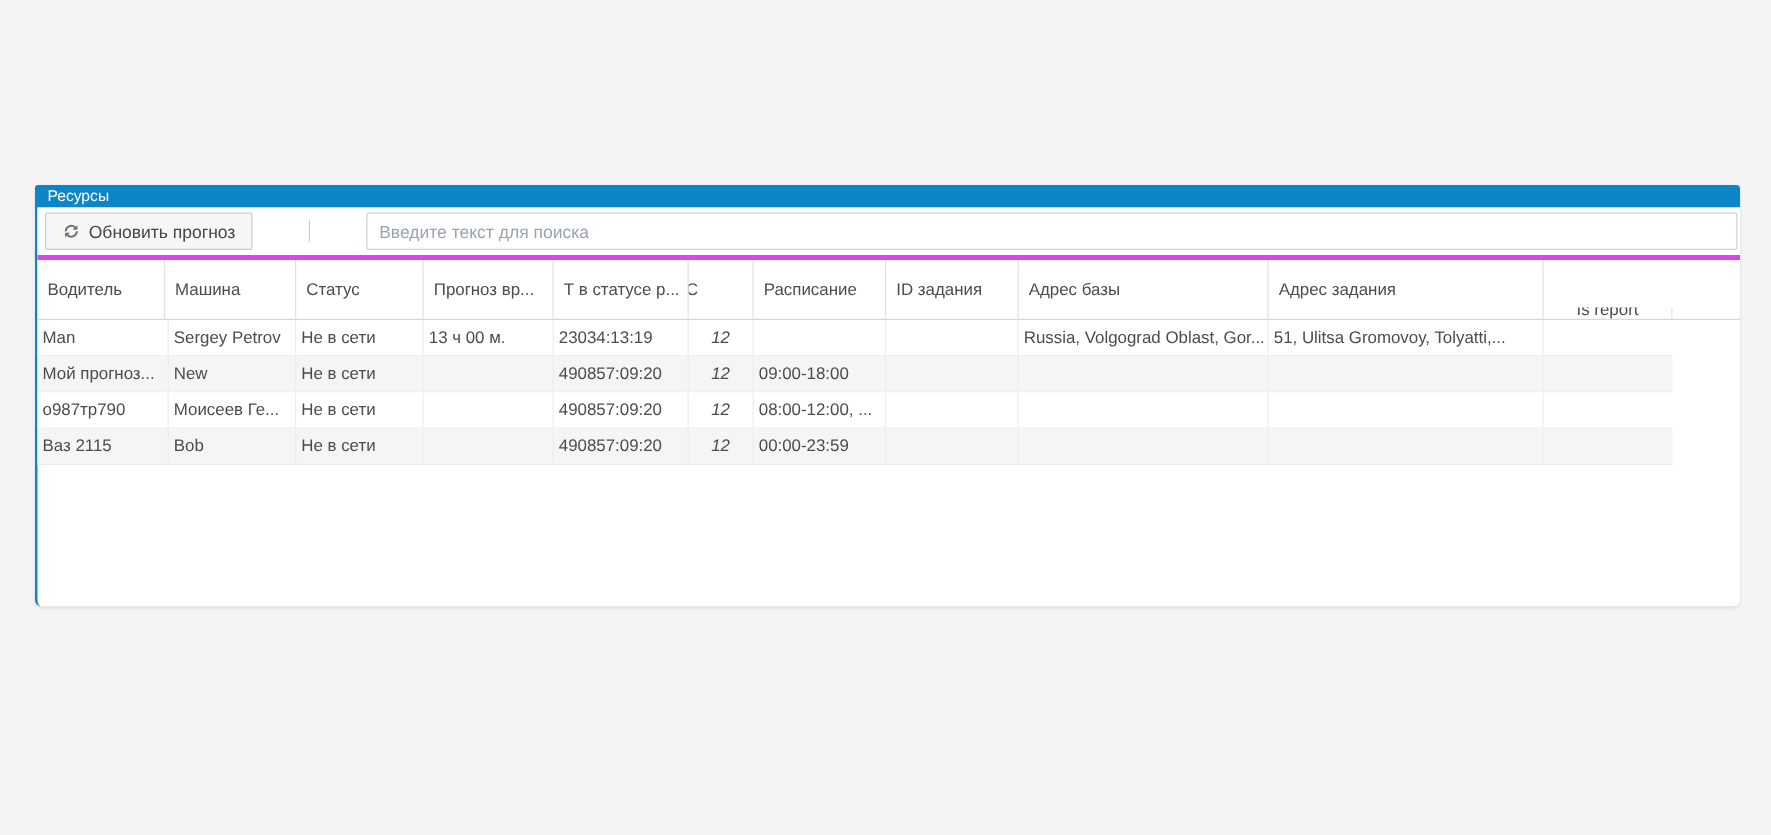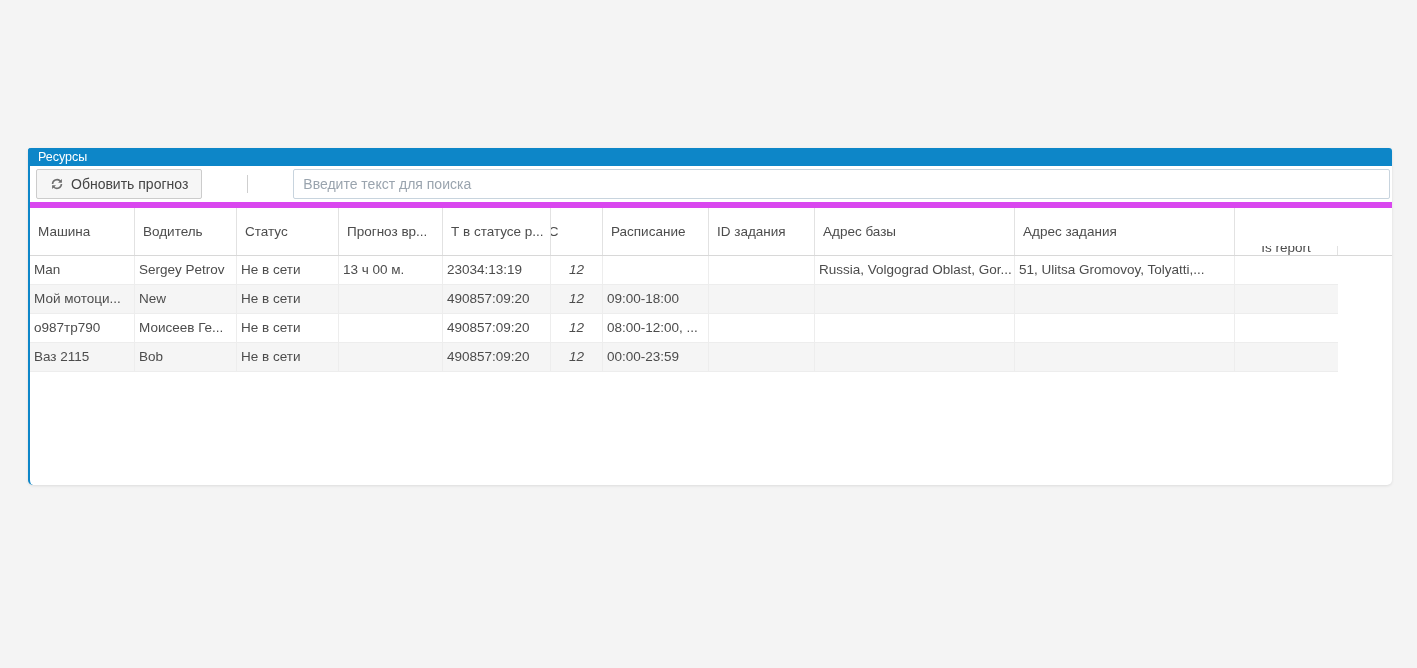--- a/index.html
+++ b/index.html
@@ -31,21 +31,21 @@
   .titlebar .title {
     color: #ffffff;
     font-size: 12.5px;
     line-height: 18px;
     white-space: nowrap;
   }
   .toolbar {
     height: 42px;
     display: flex; align-items: center;
     padding: 0 2px 0 6px;
-    border-bottom: 6px solid #d946ef;
+    border-bottom: 4px solid #d946ef;
     background: #ffffff;
     gap: 36px;
   }
   .btn-refresh {
     display: flex; align-items: center; gap: 7px;
     height: 30px;
     padding: 0 13px;
     background: #f6f6f6;
     border: 1px solid #cccccc;
     border-radius: 2px;
@@ -160,22 +160,22 @@
           <path fill="#6f6f6f" d="M13.6 2.3 12.1 3.8A6 6 0 0 0 2 8h1.8A4.2 4.2 0 0 1 10.8 5L9.2 6.6h4.4V2.3zM14 8h-1.8A4.2 4.2 0 0 1 5.2 11l1.6-1.6H2.4v4.3l1.5-1.5A6 6 0 0 0 14 8z"></path>
         </svg>
       </span>
       <span>Обновить прогноз</span>
     </button>
     <span class="tb-sep"></span>
     <input class="search-input" type="text" placeholder="Введите текст для поиска" style="">
   </div>
 
   <div class="grid-header">
+    <div class="hcell c1">Водитель</div>
     <div class="hcell c0">Машина</div>
-    <div class="hcell c1">Водитель</div>
     <div class="hcell c2">Статус</div>
     <div class="hcell c3">Прогноз вр...</div>
     <div class="hcell c4">Т в статусе р...</div>
     <div class="hcell c5 center">
       <span>ПС</span>
       <span class="sort-arrow">↑</span>
     </div>
     <div class="hcell c6">Расписание</div>
     <div class="hcell c7">ID задания</div>
     <div class="hcell c8">Адрес базы</div>
@@ -198,21 +198,21 @@
       <div class="cell c6"></div>
       <div class="cell c7"></div>
       <div class="cell c8">Russia, Volgograd Oblast, Gor...</div>
       <div class="cell c9">51, Ulitsa Gromovoy, Tolyatti,...</div>
       <div class="cell c10 cb-wrap">
         <span class="checkbox"></span>
       </div>
     </div>
 
     <div class="grid-row striped">
-      <div class="cell c0">Мой мотоци...</div>
+      <div class="cell c0">Мой прогноз...</div>
       <div class="cell c1">New</div>
       <div class="cell c2">Не в сети</div>
       <div class="cell c3"></div>
       <div class="cell c4">490857:09:20</div>
       <div class="cell c5 center">12</div>
       <div class="cell c6">09:00-18:00</div>
       <div class="cell c7"></div>
       <div class="cell c8"></div>
       <div class="cell c9"></div>
       <div class="cell c10 cb-wrap">

